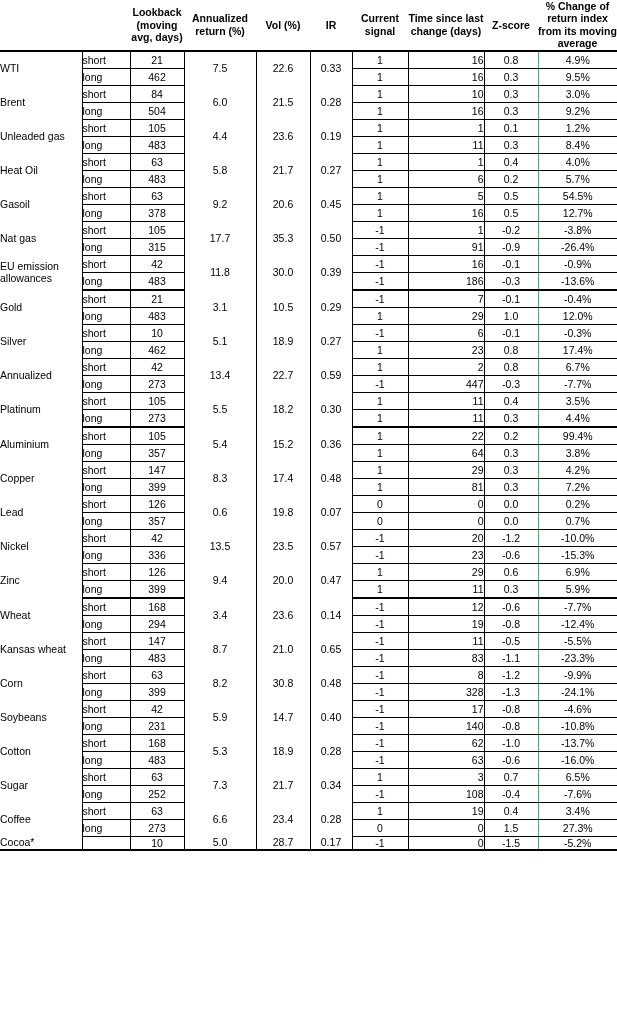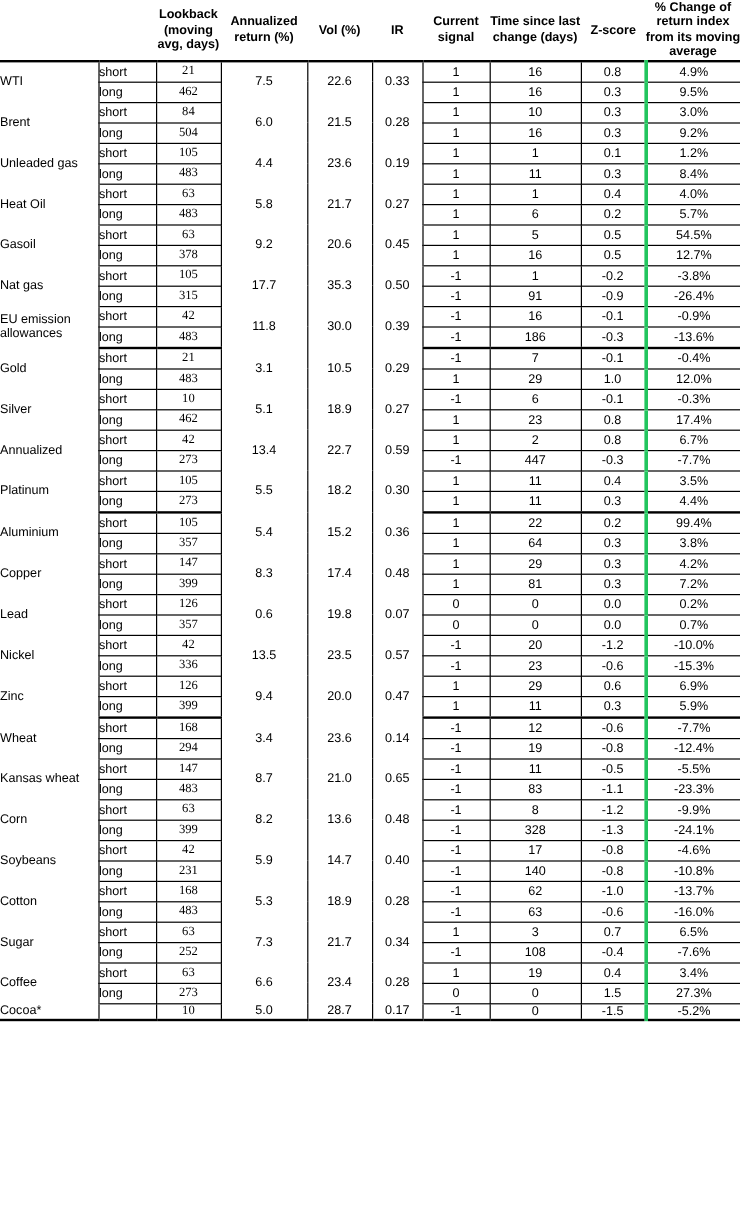--- a/index.html
+++ b/index.html
@@ -70,37 +70,36 @@
     font-size: 10.5px;
     border-right: 1px solid #000;
   }
   td.num {
     text-align: center;
     font-size: 10.5px;
   }
   td.look {
     text-align: center;
     border-right: 1px solid #000;
-    font-family: Liberation Serif, serif;
   }
   td.ann, td.vol, td.ir {
     text-align: center;
     border-right: 1px solid #000;
   }
   td.sig {
     text-align: center;
     border-right: 1px solid #000;
   }
   td.since {
-    text-align: center;
+    text-align: right;
     border-right: 1px solid #000;
   }
   td.z {
     text-align: center;
-    border-right: 3px solid #22c55e;
+    border-right: 1px solid #22c55e;
   }
   td.chg {
     text-align: center;
   }
 
   tr.row-short td { padding-top: 2px; padding-bottom: 2px; }
   tr.row-long  td { padding-top: 2px; padding-bottom: 2px; }
 
   
   tr.row-short td.term,
@@ -528,21 +527,21 @@
           <td class="num sig">-1</td>
           <td class="num since">83</td>
           <td class="num z">-1.1</td>
           <td class="num chg">-23.3%</td>
         </tr>
         <tr class="row-short">
           <td class="name" rowspan="2">Corn</td>
           <td class="term">short</td>
           <td class="num look">63</td>
           <td class="num ann" rowspan="2">8.2</td>
-          <td class="num vol" rowspan="2">13.6</td>
+          <td class="num vol" rowspan="2">30.8</td>
           <td class="num ir" rowspan="2">0.48</td>
           <td class="num sig">-1</td>
           <td class="num since">8</td>
           <td class="num z">-1.2</td>
           <td class="num chg">-9.9%</td>
         </tr>
         <tr class="row-long">
           <td class="term">long</td>
           <td class="num look">399</td>
           <td class="num sig">-1</td>

